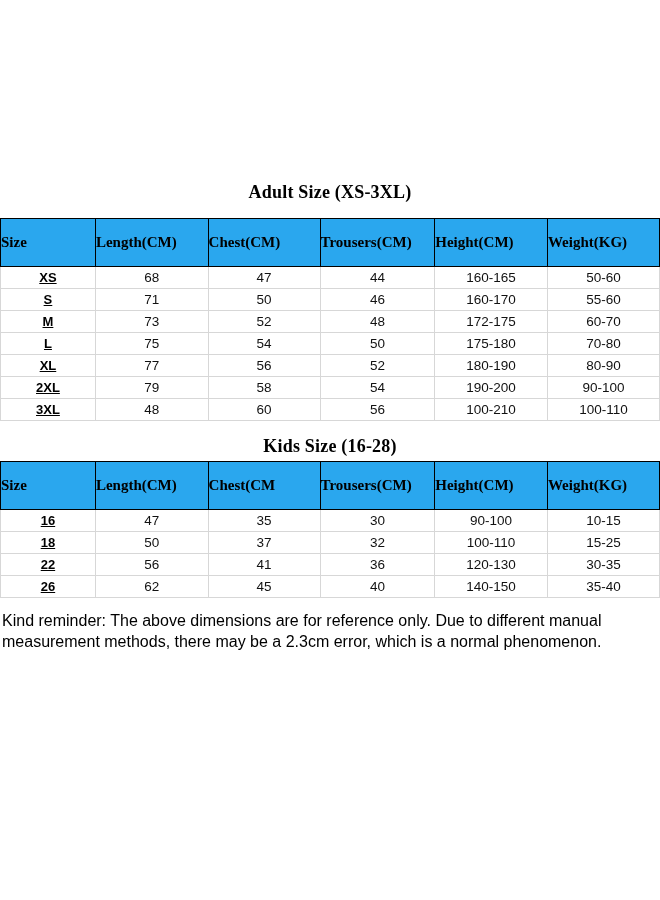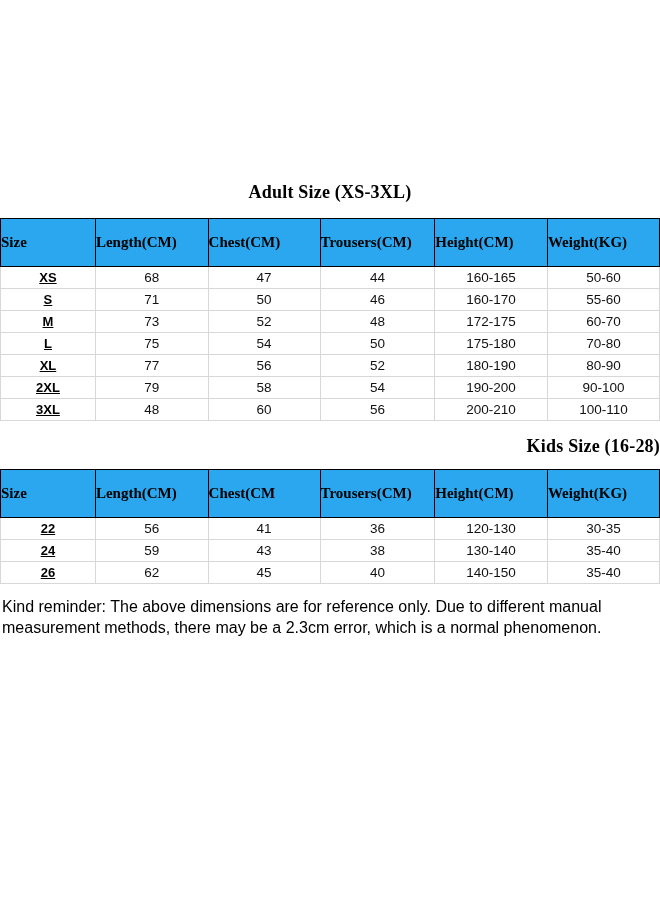--- a/index.html
+++ b/index.html
@@ -15,21 +15,21 @@
   .table-title {
     margin: 0 0 15px 0;
     text-align: center;
     font-family: "Liberation Serif", serif;
     font-weight: bold;
     font-size: 18px;
     color: #000;
     letter-spacing: .2px;
     line-height: 21px;
   }
-  .table-title.kids { margin: 15px 0 12px 0; text-align: right; }
+  .table-title.kids { margin: 15px 0 4px 0; }
   table.size-table {
     width: 100%;
     border-collapse: collapse;
     table-layout: fixed;
   }
   .size-table th {
     background: var(--hdr, #2aa7ee);
     border: 1px solid #000;
     font-family: "Liberation Serif", serif;
     font-weight: bold;
@@ -132,21 +132,21 @@
           <td>58</td>
           <td>54</td>
           <td>190-200</td>
           <td>90-100</td>
         </tr>
         <tr>
           <td class="size-col">3XL</td>
           <td>48</td>
           <td>60</td>
           <td>56</td>
-          <td>200-210</td>
+          <td>100-210</td>
           <td>100-110</td>
         </tr>
       </tbody>
   </table>
 
   <h2 class="table-title kids">Kids Size (16-28)</h2>
 
   <table class="size-table">
     <colgroup>
       <col style="width:14.4%">
@@ -161,36 +161,44 @@
           <th>Size</th>
           <th>Length(CM)</th>
           <th>Chest(CM</th>
           <th>Trousers(CM)</th>
           <th>Height(CM)</th>
           <th>Weight(KG)</th>
         </tr>
     </thead>
     <tbody>
         <tr>
+          <td class="size-col">16</td>
+          <td>47</td>
+          <td>35</td>
+          <td>30</td>
+          <td>90-100</td>
+          <td>10-15</td>
+        </tr>
+        <tr>
+          <td class="size-col">18</td>
+          <td>50</td>
+          <td>37</td>
+          <td>32</td>
+          <td>100-110</td>
+          <td>15-25</td>
+        </tr>
+        <tr>
           <td class="size-col">22</td>
           <td>56</td>
           <td>41</td>
           <td>36</td>
           <td>120-130</td>
           <td>30-35</td>
         </tr>
         <tr>
-          <td class="size-col">24</td>
-          <td>59</td>
-          <td>43</td>
-          <td>38</td>
-          <td>130-140</td>
-          <td>35-40</td>
-        </tr>
-        <tr>
           <td class="size-col">26</td>
           <td>62</td>
           <td>45</td>
           <td>40</td>
           <td>140-150</td>
           <td>35-40</td>
         </tr>
       </tbody>
   </table>
 

